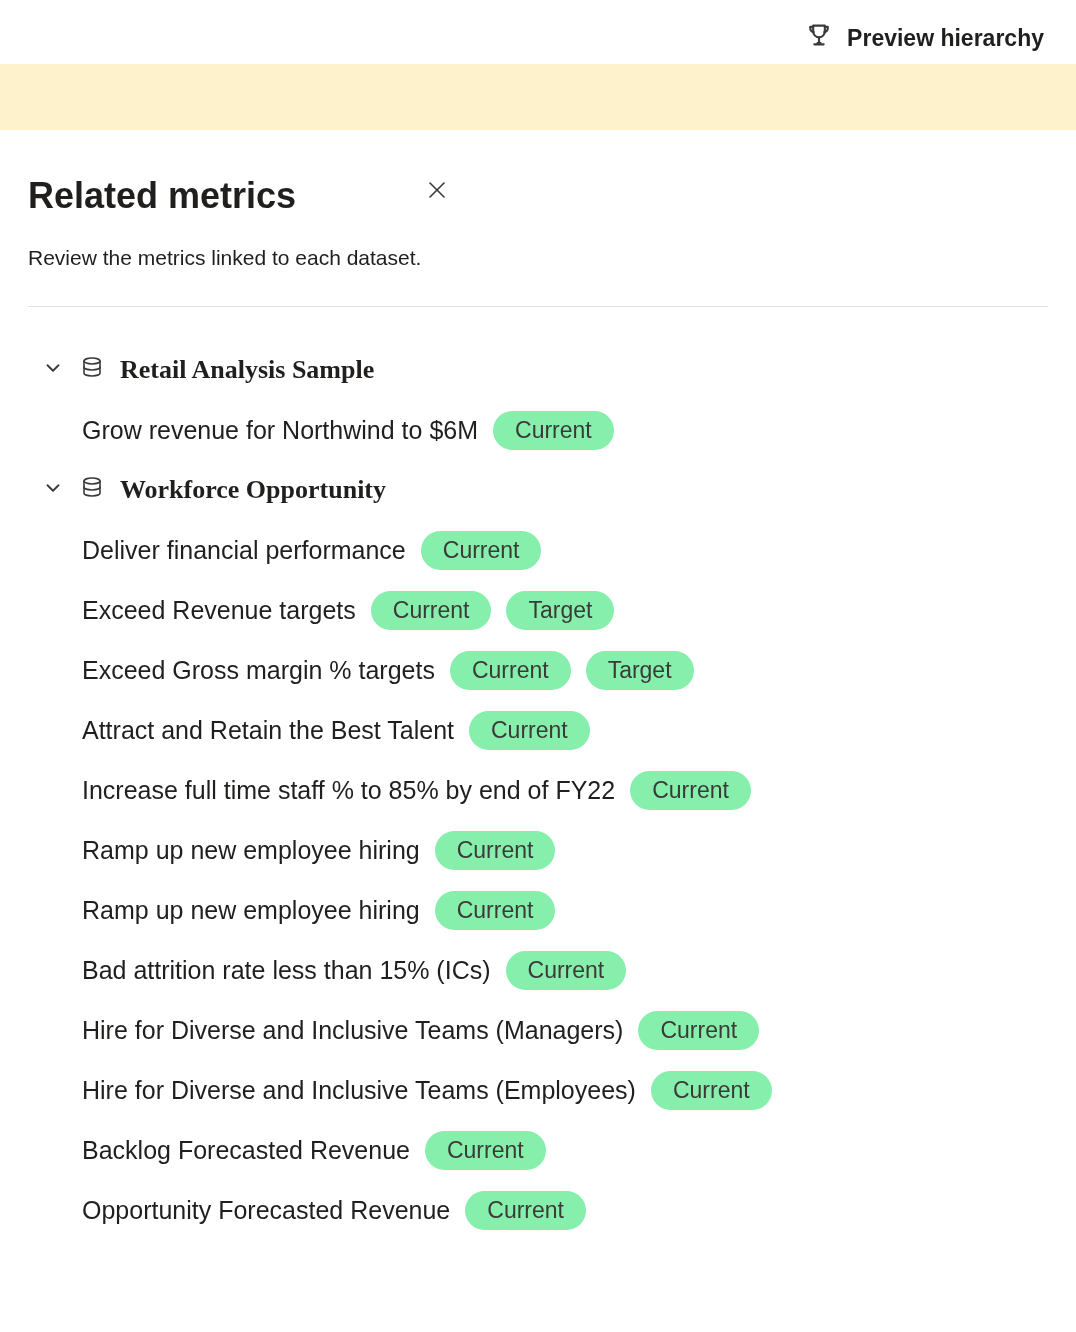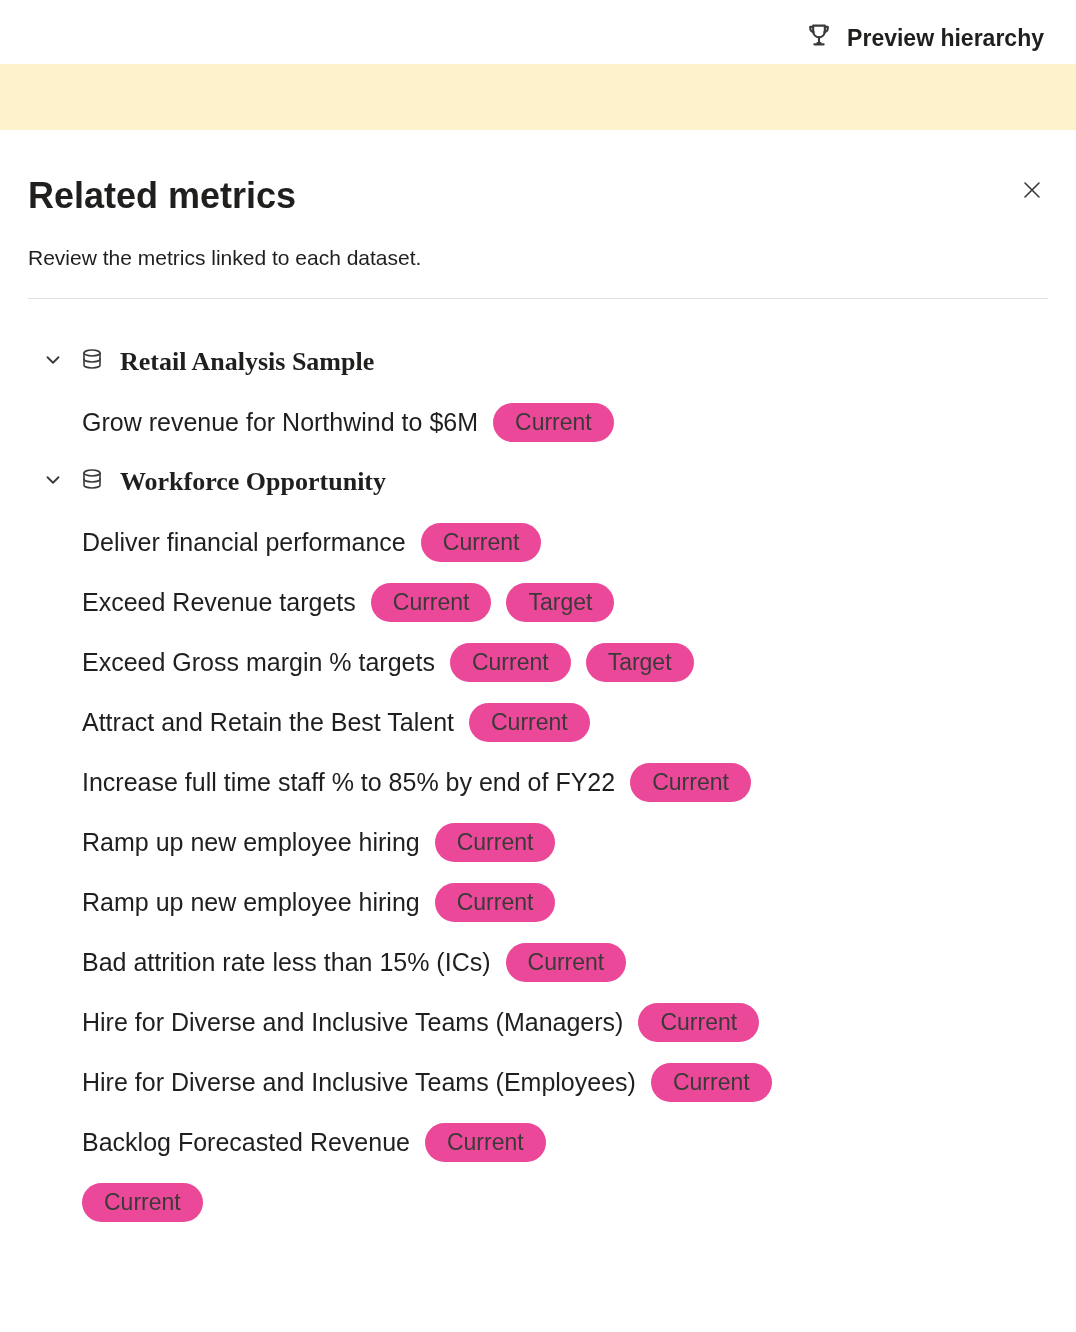--- a/index.html
+++ b/index.html
@@ -30,23 +30,23 @@
     background: #fdf2cb;
     height: 66px;
     width: 100%;
   }
   .panel {
     padding: 46px 28px 0 28px;
   }
   .panel-header {
     display: flex;
     align-items: flex-start;
-    justify-content: space-between;
+    justify-content: flex-start;
     border-bottom: 1px solid #e1e1e1;
-    padding-bottom: 28px;
+    padding-bottom: 36px;
   }
   .panel-titles h1 {
     font-size: 36px;
     font-weight: 700;
     color: #201f1e;
     line-height: 1.1;
   }
   .panel-titles p {
     margin-top: 30px;
     font-size: 21px;
@@ -90,21 +90,21 @@
   }
   .metric-name {
     font-size: 25px;
     font-weight: 400;
     color: #201f1e;
   }
   .tag {
     display: inline-flex;
     align-items: center;
     justify-content: center;
-    background: #ec4899;
+    background: #86efac;
     color: #3b3a39;
     border-radius: 26px;
     padding: 6px 22px;
     font-size: 23px;
     font-weight: 400;
     cursor: default;
   }
   .chevron-down-svg {
     width: 22px;
     height: 22px;
@@ -234,18 +234,19 @@
           </div>
           <div class="metric-row">
             <span class="metric-name">Hire for Diverse and Inclusive Teams (Employees)</span>
             <span class="tag">Current</span>
           </div>
           <div class="metric-row">
             <span class="metric-name">Backlog Forecasted Revenue</span>
             <span class="tag">Current</span>
           </div>
           <div class="metric-row">
+            <span class="metric-name">Opportunity Forecasted Revenue</span>
             <span class="tag">Current</span>
           </div>
         </div>
       </div>
     </div>
 </div>
 
 </body></html>

